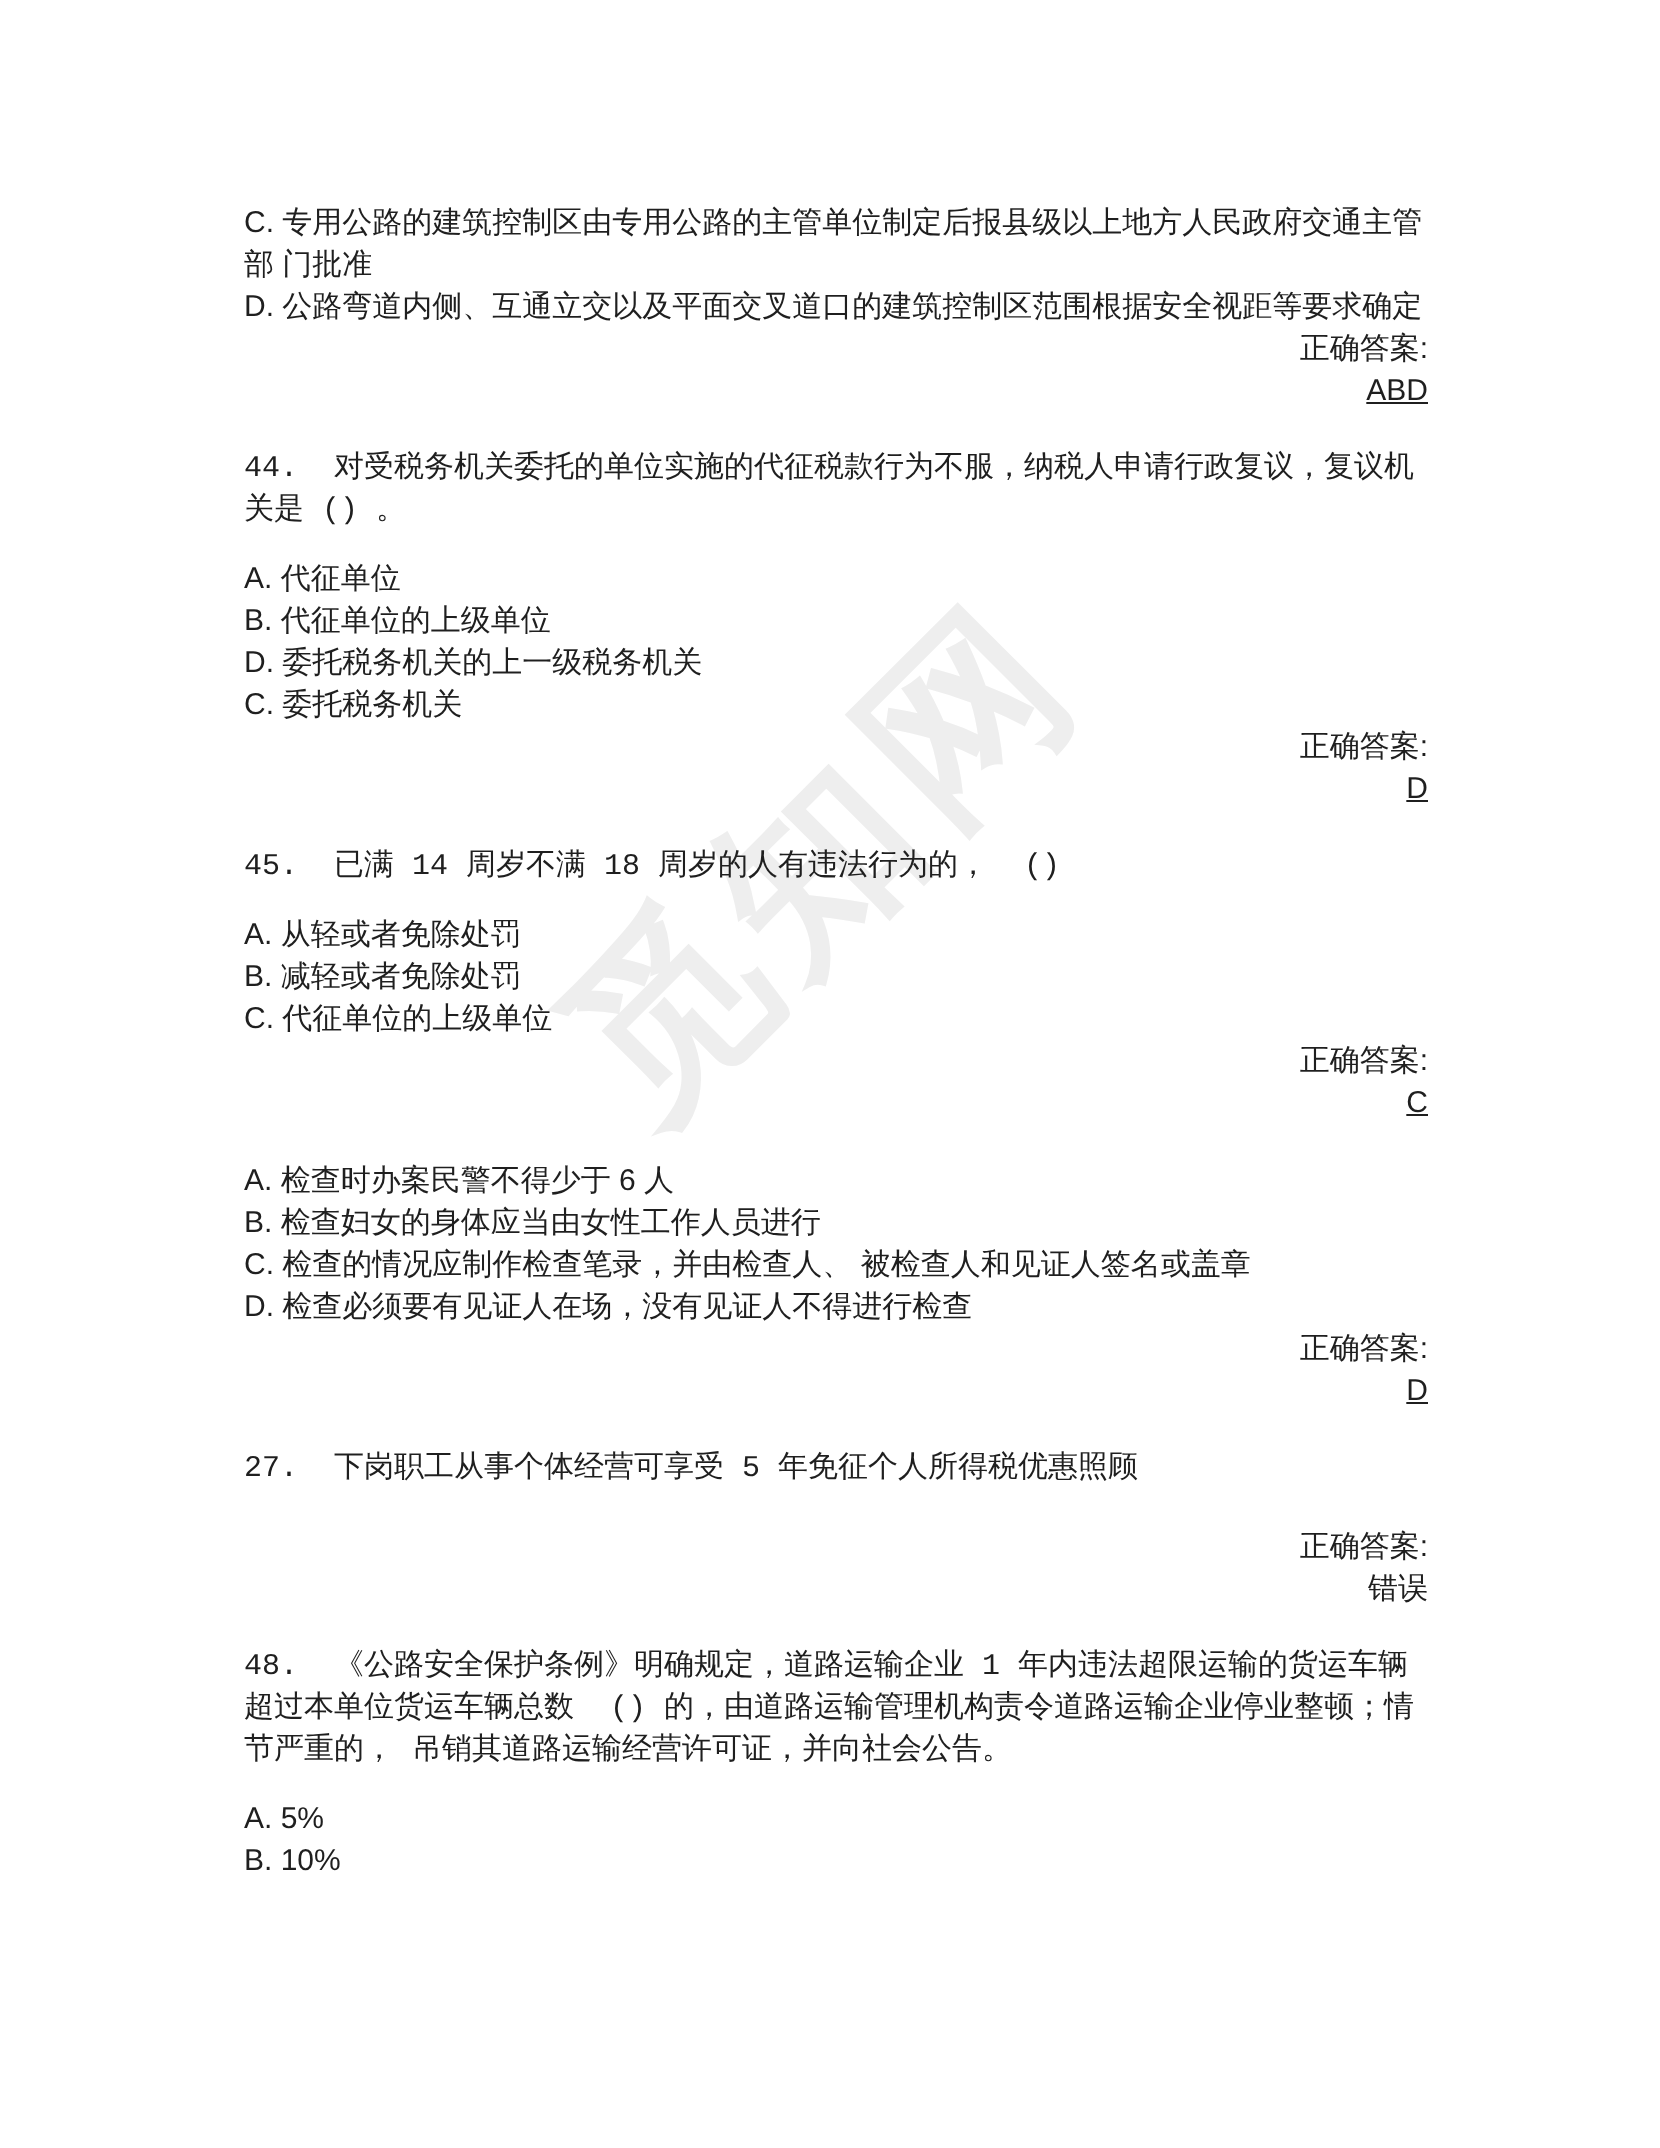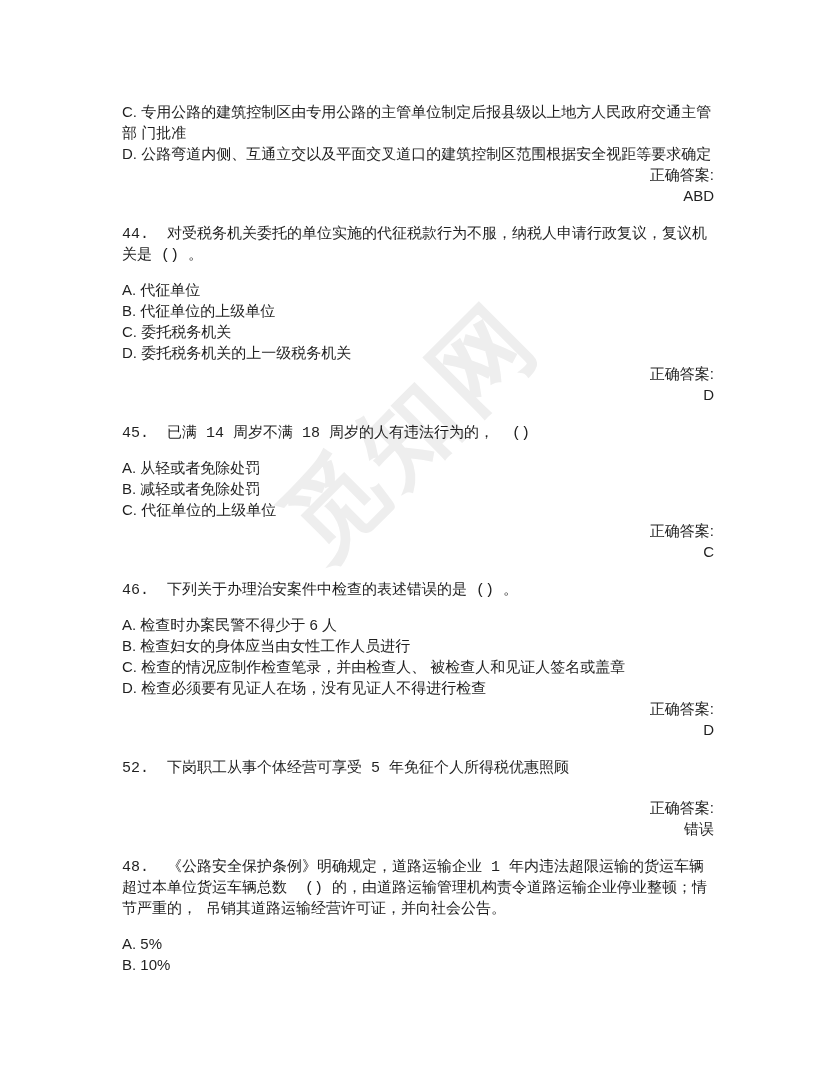--- a/index.html
+++ b/index.html
@@ -43,21 +43,21 @@
     text-align: left;
   }
   .question-block { margin-bottom: 18px; }
   .question-stem { white-space: pre-wrap; font-family: Liberation Mono, monospace; }
   .option-list { margin-top: 13px; }
   .option-item { white-space: pre-wrap; }
   .answer-group { margin-top: 0; text-align: right; }
   .question-stem + .answer-group { margin-top: 18px; }
   .answer-label { white-space: pre-wrap; }
   .answer-value { white-space: pre-wrap; }
-  .answer-value.indented { padding-left: 16px; }
+  .answer-value.indented { padding-left: 16px; text-decoration: underline; }
 </style>
 </head>
 <body>
 
 <div class="page">
   <div class="watermark">觅知网</div>
   <main class="content" id="questions-container">
       <section class="question-block">
         <div class="option-list">
           <p class="option-item">C. 专用公路的建筑控制区由专用公路的主管单位制定后报县级以上地方人民政府交通主管部 门批准</p>
@@ -66,55 +66,54 @@
         <div class="answer-group">
           <p class="answer-label">正确答案:</p>
           <p class="answer-value indented">ABD</p>
         </div>
       </section>
       <section class="question-block">
         <p class="question-stem">44.  对受税务机关委托的单位实施的代征税款行为不服，纳税人申请行政复议，复议机关是 () 。</p>
         <div class="option-list">
           <p class="option-item">A. 代征单位</p>
           <p class="option-item">B. 代征单位的上级单位</p>
+          <p class="option-item">D. 委托税务机关的上一级税务机关</p>
           <p class="option-item">C. 委托税务机关</p>
-          <p class="option-item">D. 委托税务机关的上一级税务机关</p>
         </div>
         <div class="answer-group">
           <p class="answer-label">正确答案:</p>
           <p class="answer-value indented">D</p>
         </div>
       </section>
       <section class="question-block">
         <p class="question-stem">45.  已满 14 周岁不满 18 周岁的人有违法行为的，  ()</p>
         <div class="option-list">
           <p class="option-item">A. 从轻或者免除处罚</p>
           <p class="option-item">B. 减轻或者免除处罚</p>
           <p class="option-item">C. 代征单位的上级单位</p>
         </div>
         <div class="answer-group">
           <p class="answer-label">正确答案:</p>
           <p class="answer-value indented">C</p>
         </div>
       </section>
       <section class="question-block">
-        <p class="question-stem">46.  下列关于办理治安案件中检查的表述错误的是 () 。</p>
         <div class="option-list">
           <p class="option-item">A. 检查时办案民警不得少于 6 人</p>
           <p class="option-item">B. 检查妇女的身体应当由女性工作人员进行</p>
           <p class="option-item">C. 检查的情况应制作检查笔录，并由检查人、 被检查人和见证人签名或盖章</p>
           <p class="option-item">D. 检查必须要有见证人在场，没有见证人不得进行检查</p>
         </div>
         <div class="answer-group">
           <p class="answer-label">正确答案:</p>
           <p class="answer-value indented">D</p>
         </div>
       </section>
       <section class="question-block">
-        <p class="question-stem">52.  下岗职工从事个体经营可享受 5 年免征个人所得税优惠照顾</p>
+        <p class="question-stem">27.  下岗职工从事个体经营可享受 5 年免征个人所得税优惠照顾</p>
         <div class="answer-group">
           <p class="answer-label">正确答案:</p>
           <p class="answer-value">错误</p>
         </div>
       </section>
       <section class="question-block">
         <p class="question-stem">48.  《公路安全保护条例》明确规定，道路运输企业 1 年内违法超限运输的货运车辆超过本单位货运车辆总数  () 的，由道路运输管理机构责令道路运输企业停业整顿；情节严重的， 吊销其道路运输经营许可证，并向社会公告。</p>
         <div class="option-list">
           <p class="option-item">A. 5%</p>
           <p class="option-item">B. 10%</p>

